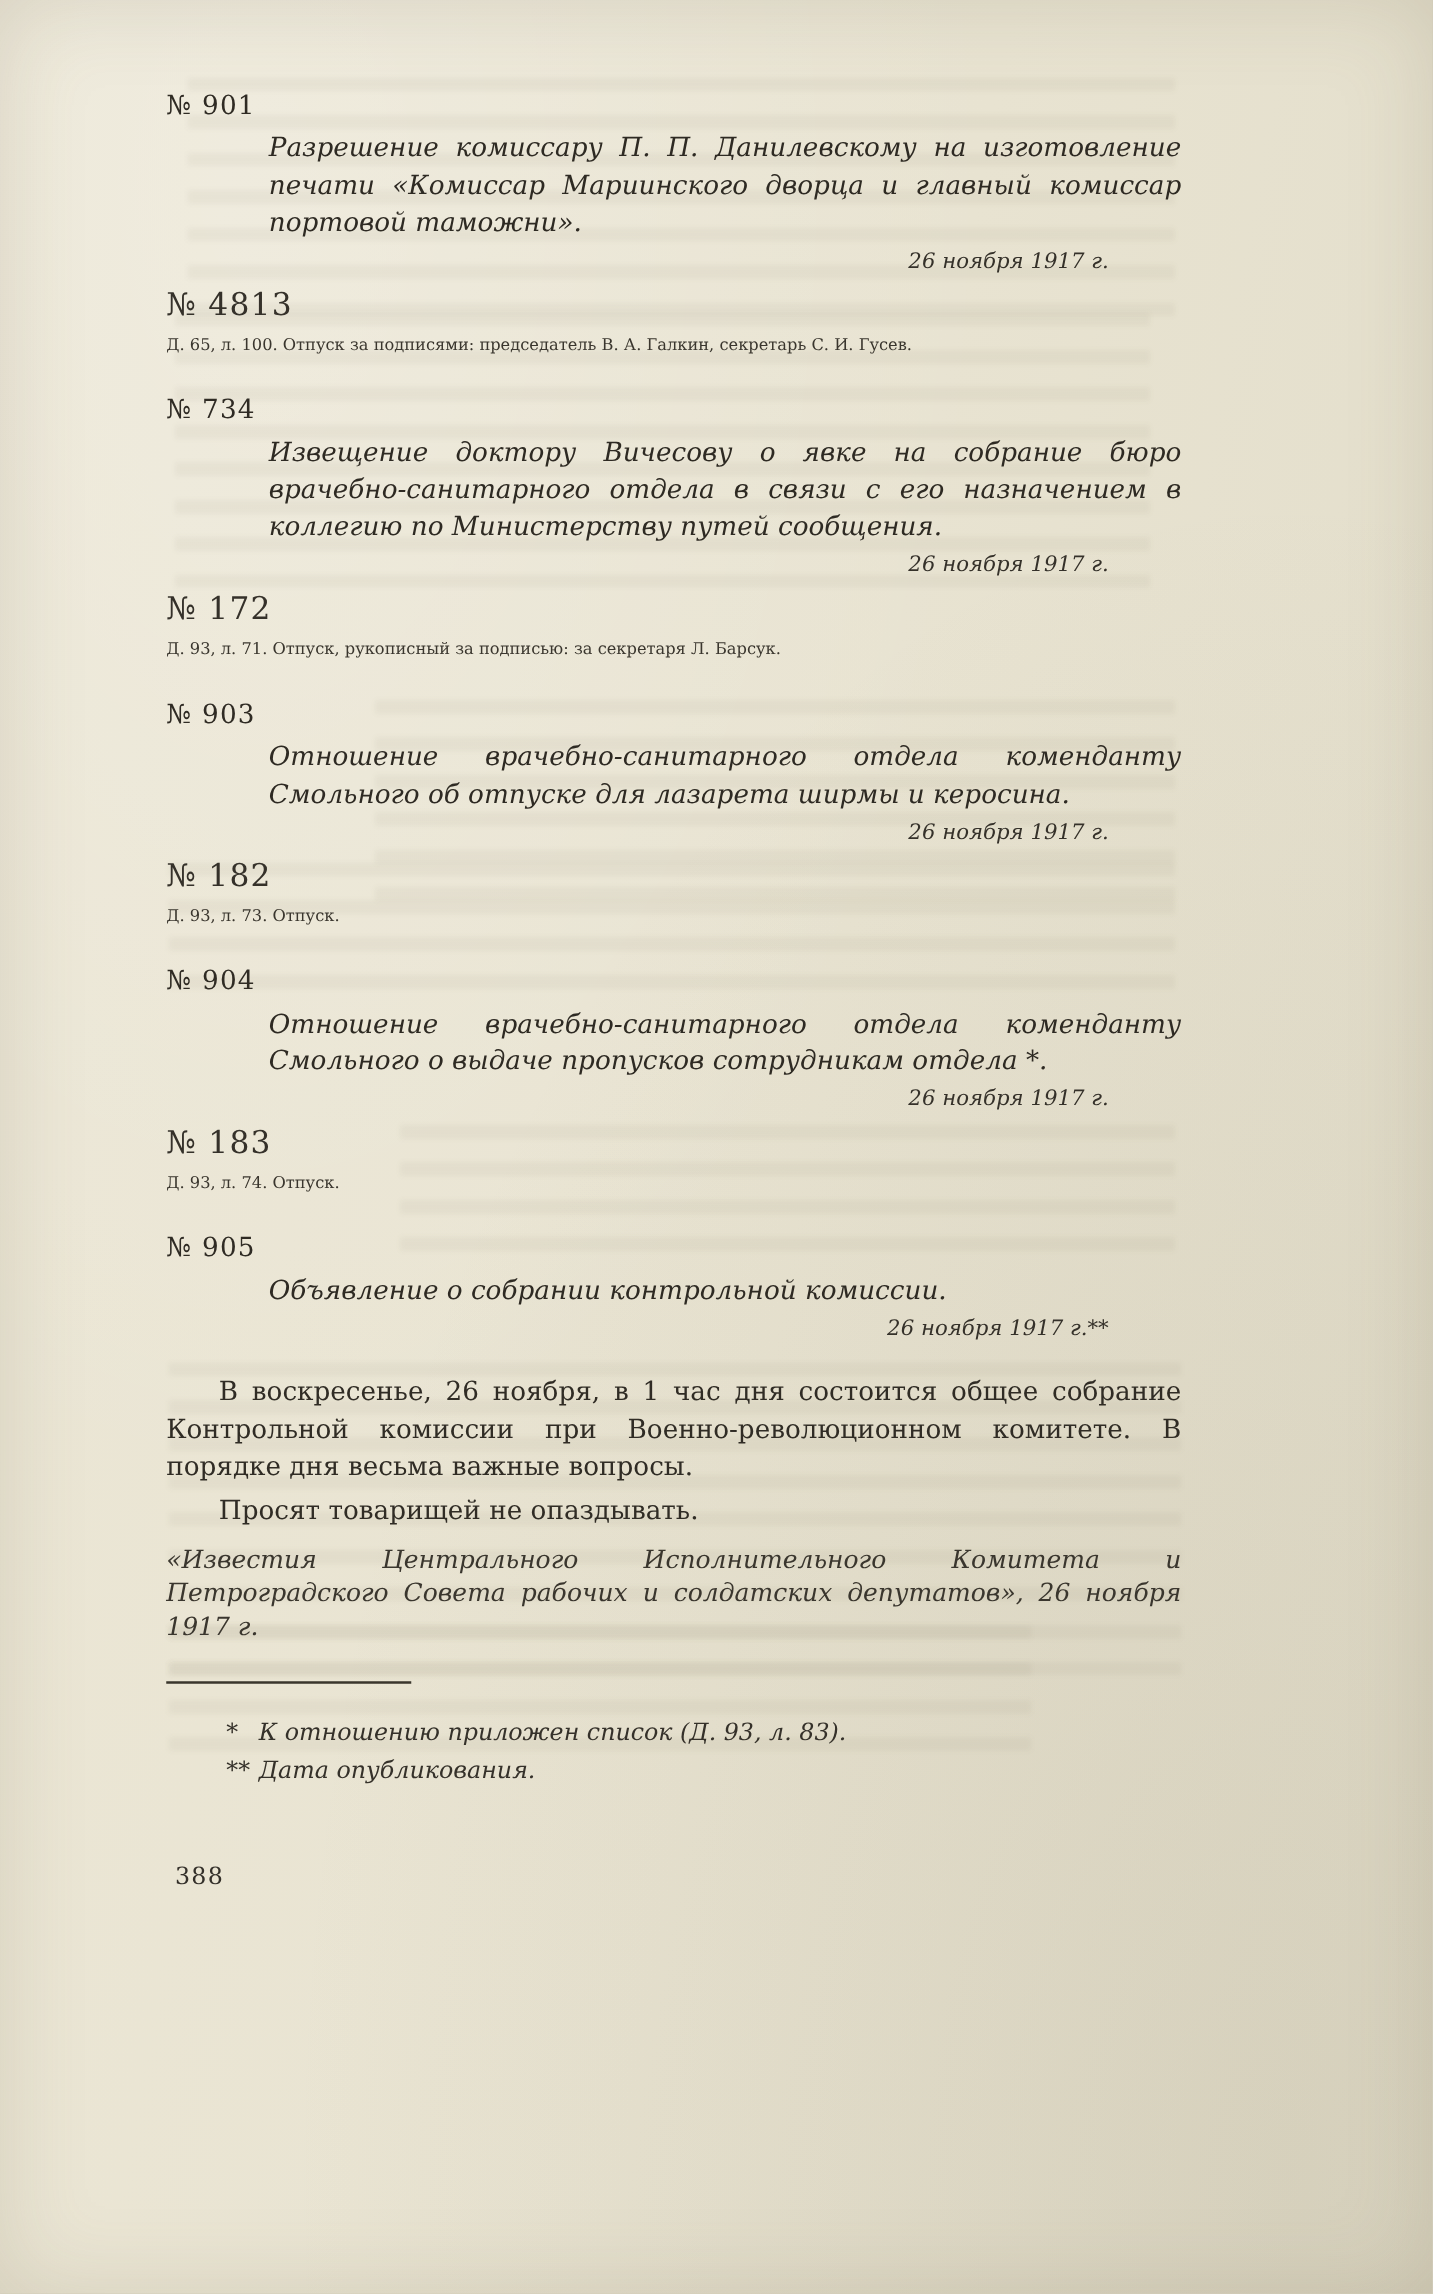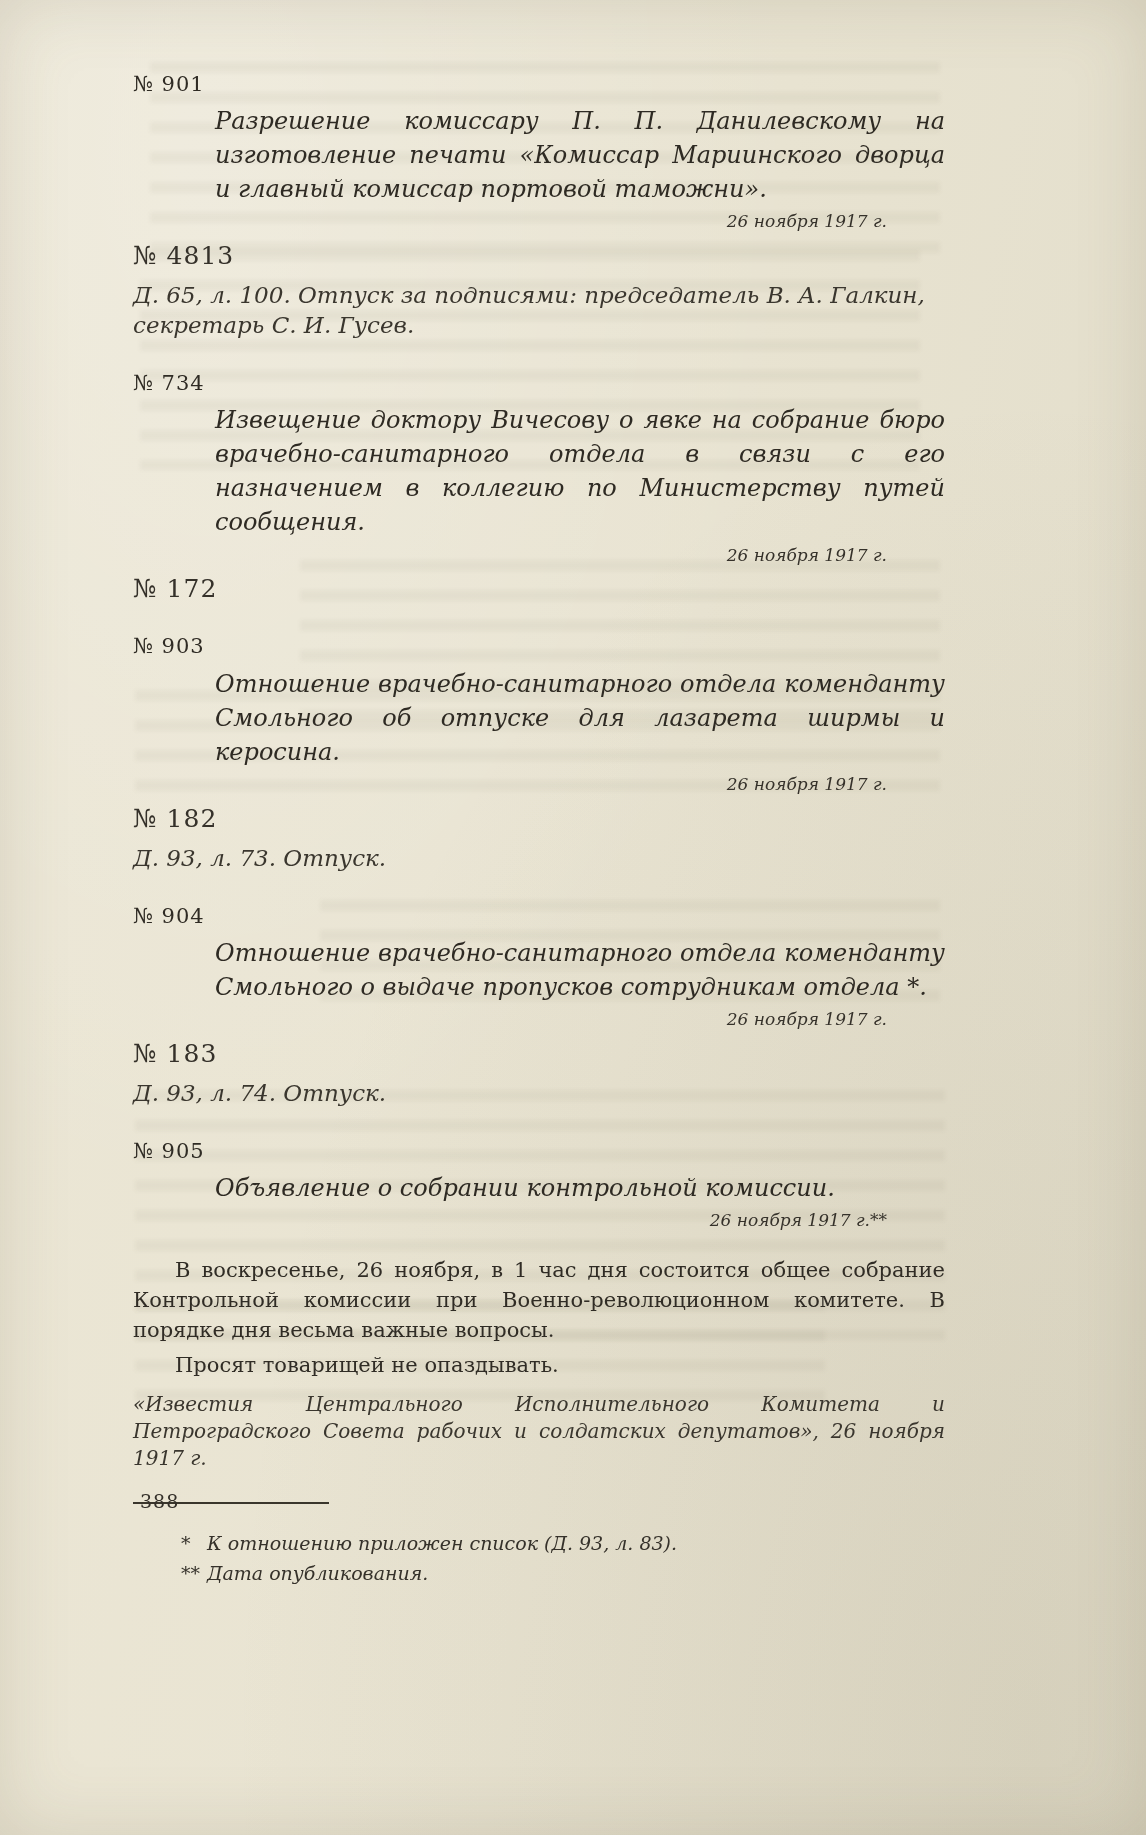--- a/index.html
+++ b/index.html
@@ -44,43 +44,42 @@
   .entry { margin-bottom: 30px; }
   .entry-number {
     font-size: 21px;
     line-height: 1.15;
     letter-spacing: 1px;
     color: #2f2b24;
   }
   .entry-title {
     margin: 8px 0 0 82px;
     font-style: italic;
-    font-size: 24px;
+    font-size: 21px;
     line-height: 1.42;
     text-align: justify;
     color: #2e2a23;
   }
   .entry-date {
     margin-top: 4px;
     padding-right: 58px;
     text-align: right;
     font-style: italic;
     font-size: 17px;
     line-height: 1.35;
   }
   .entry-doc {
     margin-top: 8px;
     font-size: 25px;
     line-height: 1.2;
     letter-spacing: 1px;
   }
   .entry-note {
     margin: 10px 0 0 0;
-    font-style: italic;
-    font-size: 23px;
+    font-size: 13px;
     line-height: 1.3;
     color: #3a362e;
   }
   .body-para {
     margin: 0 0 6px 0;
     font-size: 21px;
     line-height: 1.42;
     text-align: justify;
     text-indent: 42px;
     color: #302c25;
@@ -138,20 +137,21 @@
       <div class="entry-date">26 ноября 1917 г.</div>
       <div class="entry-doc">№ 4813</div>
       <p class="entry-note">Д. 65, л. 100. Отпуск за подписями: председатель В. А. Галкин, секретарь С. И. Гусев.</p>
     </section>
 
     <section class="entry">
       <div class="entry-number">№ 734</div>
       <p class="entry-title">Извещение доктору Вичесову о явке на собрание бюро врачебно-санитарного отдела в связи с его назначением в коллегию по Министерству путей сообщения.</p>
       <div class="entry-date">26 ноября 1917 г.</div>
       <div class="entry-doc">№ 172</div>
+      <p class="entry-note">Д. 93, л. 71. Отпуск, рукописный за подписью: за секретаря Л. Барсук.</p>
     </section>
 
     <section class="entry">
       <div class="entry-number">№ 903</div>
       <p class="entry-title">Отношение врачебно-санитарного отдела коменданту Смольного об отпуске для лазарета ширмы и керосина.</p>
       <div class="entry-date">26 ноября 1917 г.</div>
       <div class="entry-doc">№ 182</div>
       <p class="entry-note">Д. 93, л. 73. Отпуск.</p>
     </section>
 

